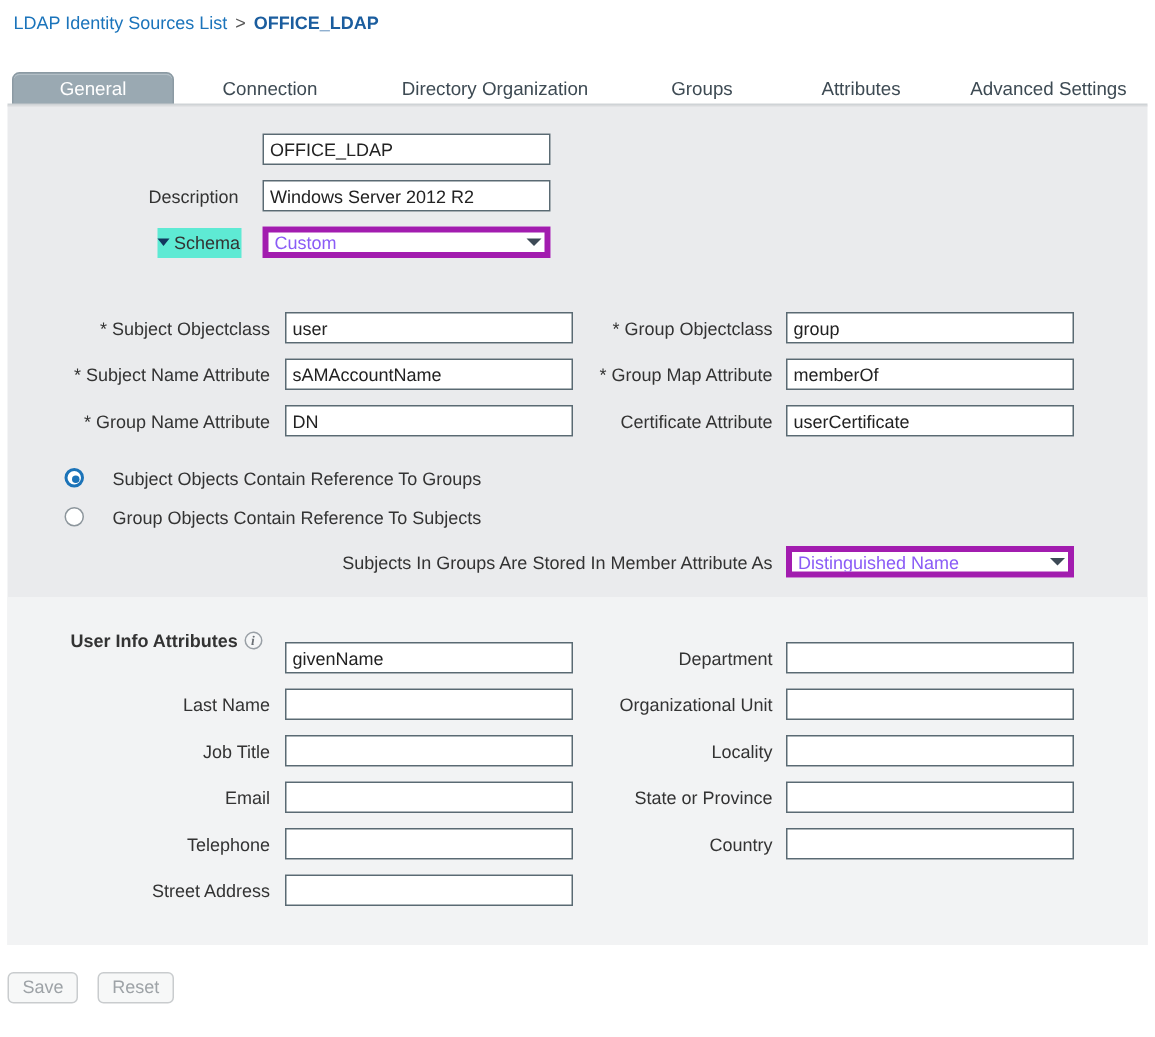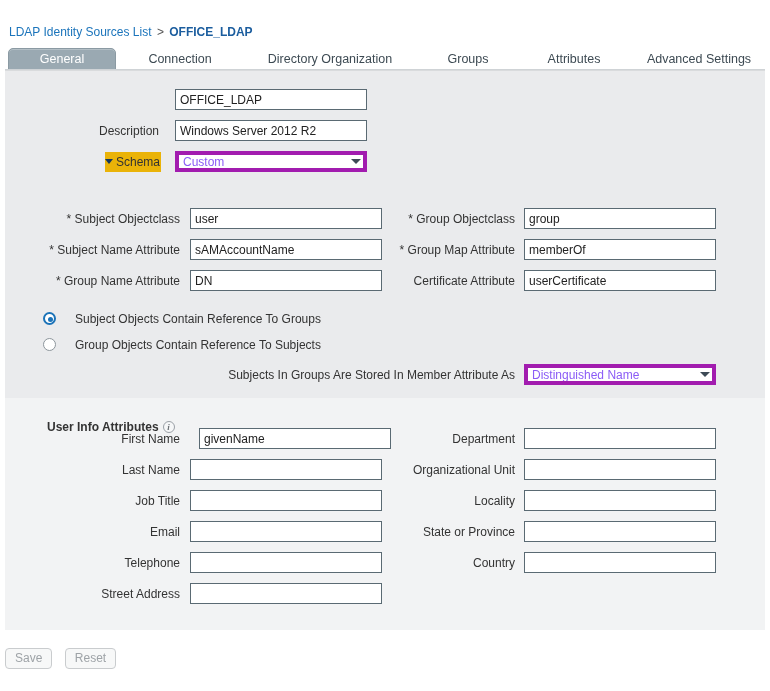--- a/index.html
+++ b/index.html
@@ -7,21 +7,21 @@
     margin: 0; padding: 0;
     width: 770px; height: 691px;
     background: #ffffff;
     font-family: "Liberation Sans", sans-serif;
     -webkit-font-smoothing: antialiased;
   }
   #app { position: relative; width: 770px; height: 691px; overflow: hidden; background:#fff; }
 
   
   .breadcrumb {
-    position: absolute; left: 9px; top: 25px;
+    position: absolute; left: 9px; top: 8px;
     font-size: 12px; color: #1f6fb5; white-space: nowrap;
   }
   .breadcrumb .crumb-link { color: #1b74bb; cursor: pointer; }
   .breadcrumb .crumb-sep { color: #555; padding: 0 2px; }
   .breadcrumb .crumb-current { color: #1b5d9e; font-weight: bold; }
 
   
   .page-title {
     position: absolute; left: 8px; top: 26px;
     font-size: 15px; font-weight: bold; color: #333;
@@ -92,21 +92,21 @@
     border-left: 5px solid transparent;
     border-right: 5px solid transparent;
     border-top: 5px solid #3d4a56;
     pointer-events: none;
   }
 
   
   .schema-label-wrap {
     position: absolute; height: 20px; line-height: 20px;
     font-size: 12px; color: #333; white-space: nowrap;
-    background: #eab308; padding: 0 1px 0 0;
+    background: #5eead4; padding: 0 1px 0 0;
   }
   .tri-down {
     display: inline-block; width: 0; height: 0; margin-right: 3px;
     border-left: 4.5px solid transparent;
     border-right: 4.5px solid transparent;
     border-top: 5px solid #12365e;
     vertical-align: 2px;
   }
 
   
@@ -223,22 +223,21 @@
       <select class="ddl" style="left:0; top:0; width:192px;">
         <option>Distinguished Name</option>
       </select>
       <div class="ddl-arrow"></div>
     </div>
 
     <div class="section-header" style="left:42px; top:322px;margin-top:26px;">
       <span>User Info Attributes</span><span class="info-icon">i</span>
     </div>
 
-    <div class="lbl" style="left:50px; top:359px; width:125px;">First Name</div>
-    <input class="txt" style="left: 185px; top: 358px; width: 192px; margin-left: 9px;" value="givenName">
+    <input class="txt" style="left: 185px; top: 358px; width: 192px;" value="givenName">
 
     <div class="lbl" style="left:50px; top:390px; width:125px;">Last Name</div>
     <input class="txt" style="left: 185px; top: 389px; width: 192px;" value="">
 
     <div class="lbl" style="left:50px; top:421px; width:125px;">Job Title</div>
     <input class="txt" style="left: 185px; top: 420px; width: 192px;" value="">
 
     <div class="lbl" style="left:50px; top:452px; width:125px;">Email</div>
     <input class="txt" style="left: 185px; top: 451px; width: 192px;" value="">
 

